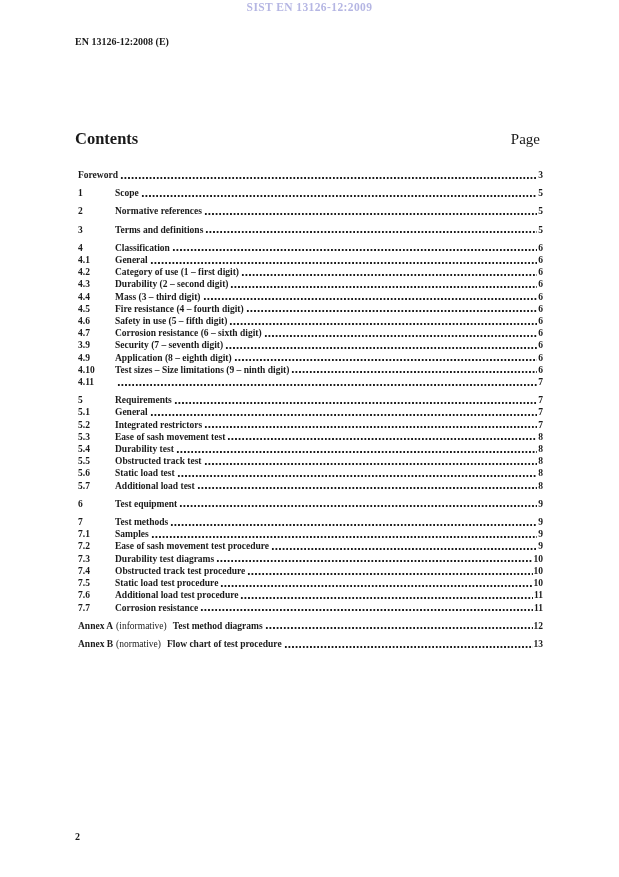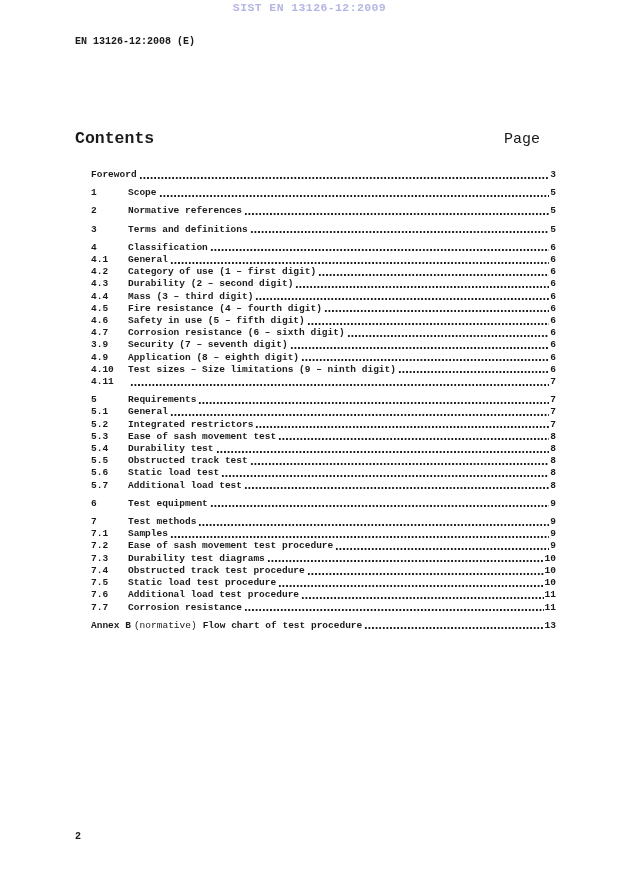--- a/index.html
+++ b/index.html
@@ -2,21 +2,21 @@
 <html><head>
 <meta charset="utf-8">
 <style>
   * { margin: 0; padding: 0; box-sizing: border-box; }
   html, body { background: #ffffff; }
   .page {
     position: relative;
     width: 619px;
     height: 877px;
     background: #ffffff;
-    font-family: Liberation Mono, monospace;
+    font-family: Liberation Serif, serif;
     color: #1a1a1a;
     overflow: hidden;
   }
   .watermark {
     position: absolute;
     top: 1px;
     left: 0;
     right: 0;
     text-align: center;
     font-weight: bold;
@@ -39,21 +39,21 @@
     display: flex;
     justify-content: space-between;
     align-items: baseline;
     gap: 32px;
   }
   .contents-title { font-weight: bold; font-size: 16.5px; }
   .page-label { font-size: 15px; font-weight: normal; }
   .toc {
     position: absolute;
     top: 169px;
-    left: 91px;
+    left: 78px;
     width: 465px;
   }
   .toc-group { margin-top: 6px; }
   .toc-group:first-child { margin-top: 0; }
   .toc-row {
     display: flex;
     align-items: flex-end;
     font-weight: bold;
     font-size: 9.5px;
     line-height: 12.2px;
@@ -301,20 +301,29 @@
         </div>
         <div class="toc-row">
           <span class="toc-num">7.7</span>
           <span class="toc-title">Corrosion resistance</span>
           <span class="toc-dots"></span>
           <span class="toc-page">11</span>
         </div>
       </div>
       <div class="toc-group">
         <div class="toc-row">
+          <span class="toc-prefix">Annex A</span>
+          <span class="toc-type">(informative)</span>
+          <span class="toc-title annex-title">Test method diagrams</span>
+          <span class="toc-dots"></span>
+          <span class="toc-page">12</span>
+        </div>
+      </div>
+      <div class="toc-group">
+        <div class="toc-row">
           <span class="toc-prefix">Annex B</span>
           <span class="toc-type">(normative)</span>
           <span class="toc-title annex-title">Flow chart of test procedure</span>
           <span class="toc-dots"></span>
           <span class="toc-page">13</span>
         </div>
       </div>
     </div>
   <div class="page-num">2</div>
 </div>

